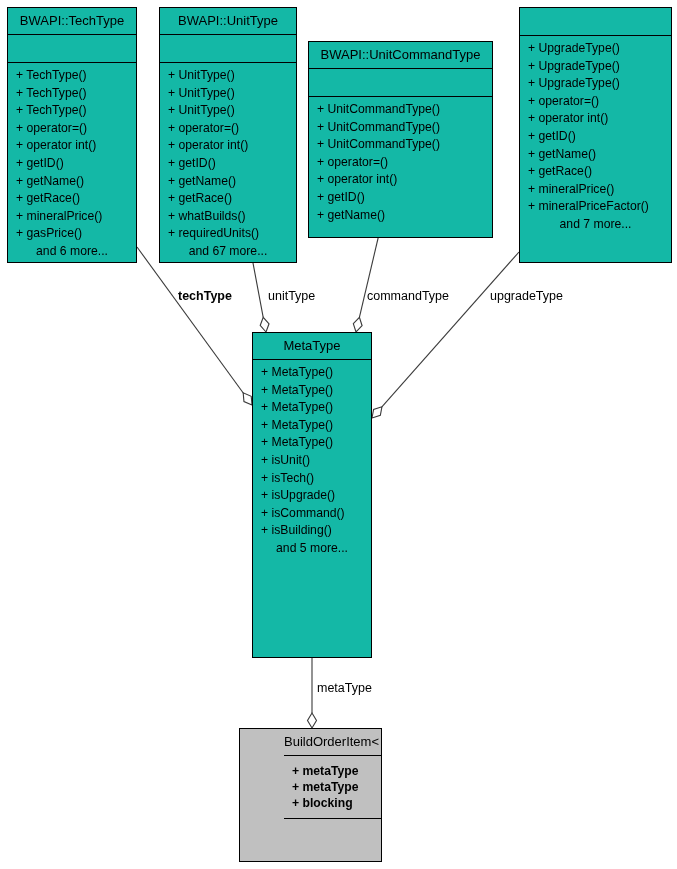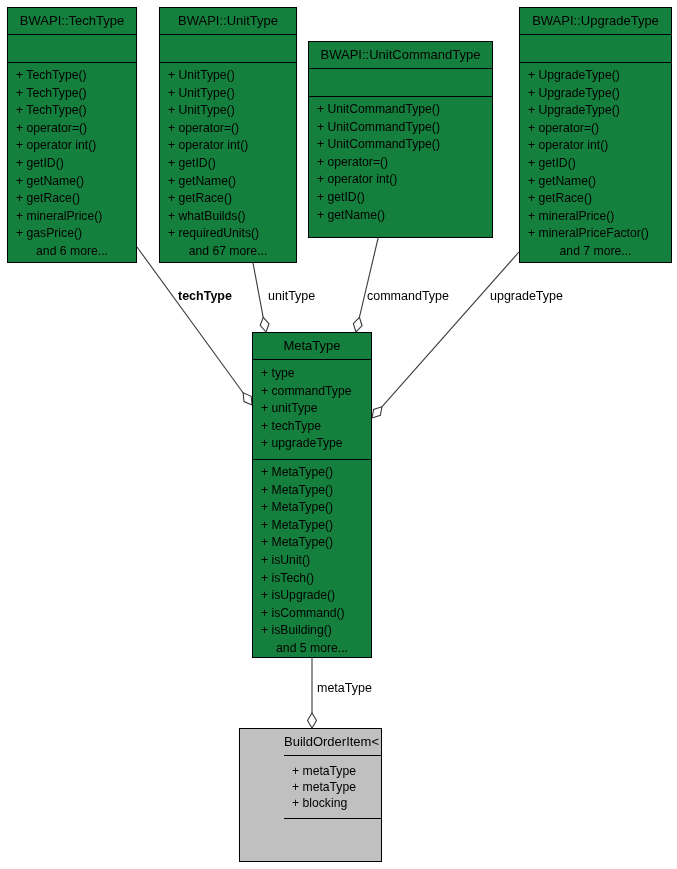--- a/index.html
+++ b/index.html
@@ -18,21 +18,21 @@
   }
   #edges {
     position: absolute;
     left: 0;
     top: 0;
     z-index: 0;
   }
   .uml-box {
     position: absolute;
     box-sizing: border-box;
-    background: #15803d;
+    background: #14b8a6;
     border: 1px solid #000000;
     display: flex;
     flex-direction: column;
     z-index: 1;
   }
   .uml-box.focus {
     background: #c0c0c0;
   }
   .uml-title {
     flex: 0 0 26px;
@@ -58,20 +58,21 @@
     font-size: 12.2px;
     line-height: 17.6px;
     padding-left: 8px;
     white-space: nowrap;
   }
   .compact .row {
     line-height: 16px;
   }
   .compact .uml-attrs {
     padding: 7px 0 7px 0;
+    font-weight: bold;
   }
   .compact .uml-methods {
     padding-top: 5px;
   }
   .row.more {
     padding-left: 0;
     text-align: center;
   }
   .edge-label {
     position: absolute;
@@ -156,21 +157,20 @@
         <div class="row">+ UnitCommandType()</div>
         <div class="row">+ UnitCommandType()</div>
         <div class="row">+ operator=()</div>
         <div class="row">+ operator int()</div>
         <div class="row">+ getID()</div>
         <div class="row">+ getName()</div>
       </div>
   </div>
 
   <div class="uml-box" style="left:519px; top:7px; width:153px; height:256px;">
-    <div class="uml-title">BWAPI::UpgradeType</div>
     <div class="uml-attrs">
       
     </div>
     <div class="uml-methods">
 
     <div class="row">+ UpgradeType()</div>
         <div class="row">+ UpgradeType()</div>
         <div class="row">+ UpgradeType()</div>
         <div class="row">+ operator=()</div>
         <div class="row">+ operator int()</div>
@@ -178,28 +178,20 @@
         <div class="row">+ getName()</div>
         <div class="row">+ getRace()</div>
         <div class="row">+ mineralPrice()</div>
         <div class="row">+ mineralPriceFactor()</div>
         <div class="row more">and 7 more...</div>
       </div>
   </div>
 
   <div class="uml-box" style="left:252px; top:332px; width:120px; height:326px;">
     <div class="uml-title">MetaType</div>
-    <div class="uml-attrs">
-
-    <div class="row">+ type</div>
-        <div class="row">+ commandType</div>
-        <div class="row">+ unitType</div>
-        <div class="row">+ techType</div>
-        <div class="row">+ upgradeType</div>
-      </div>
     <div class="uml-methods">
 
     <div class="row">+ MetaType()</div>
         <div class="row">+ MetaType()</div>
         <div class="row">+ MetaType()</div>
         <div class="row">+ MetaType()</div>
         <div class="row">+ MetaType()</div>
         <div class="row">+ isUnit()</div>
         <div class="row">+ isTech()</div>
         <div class="row">+ isUpgrade()</div>

